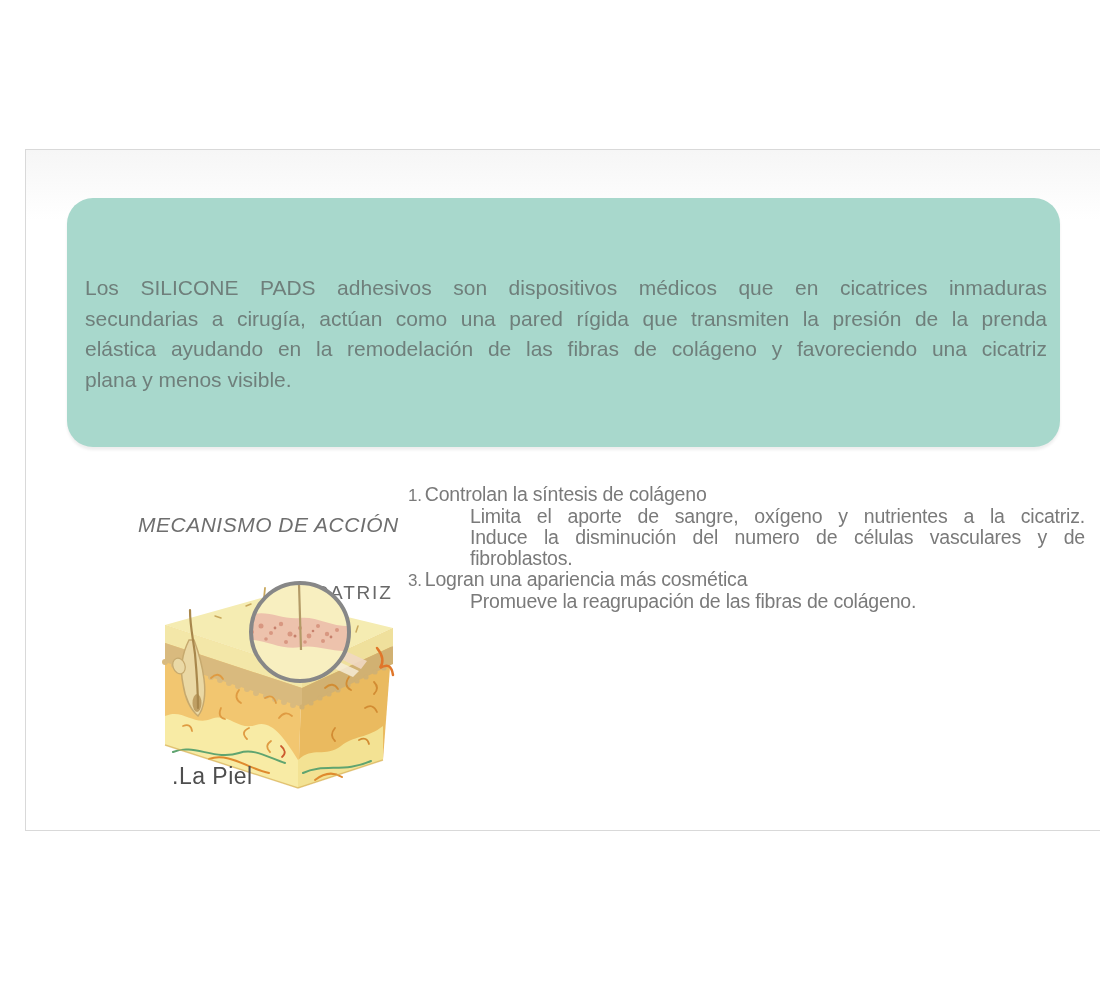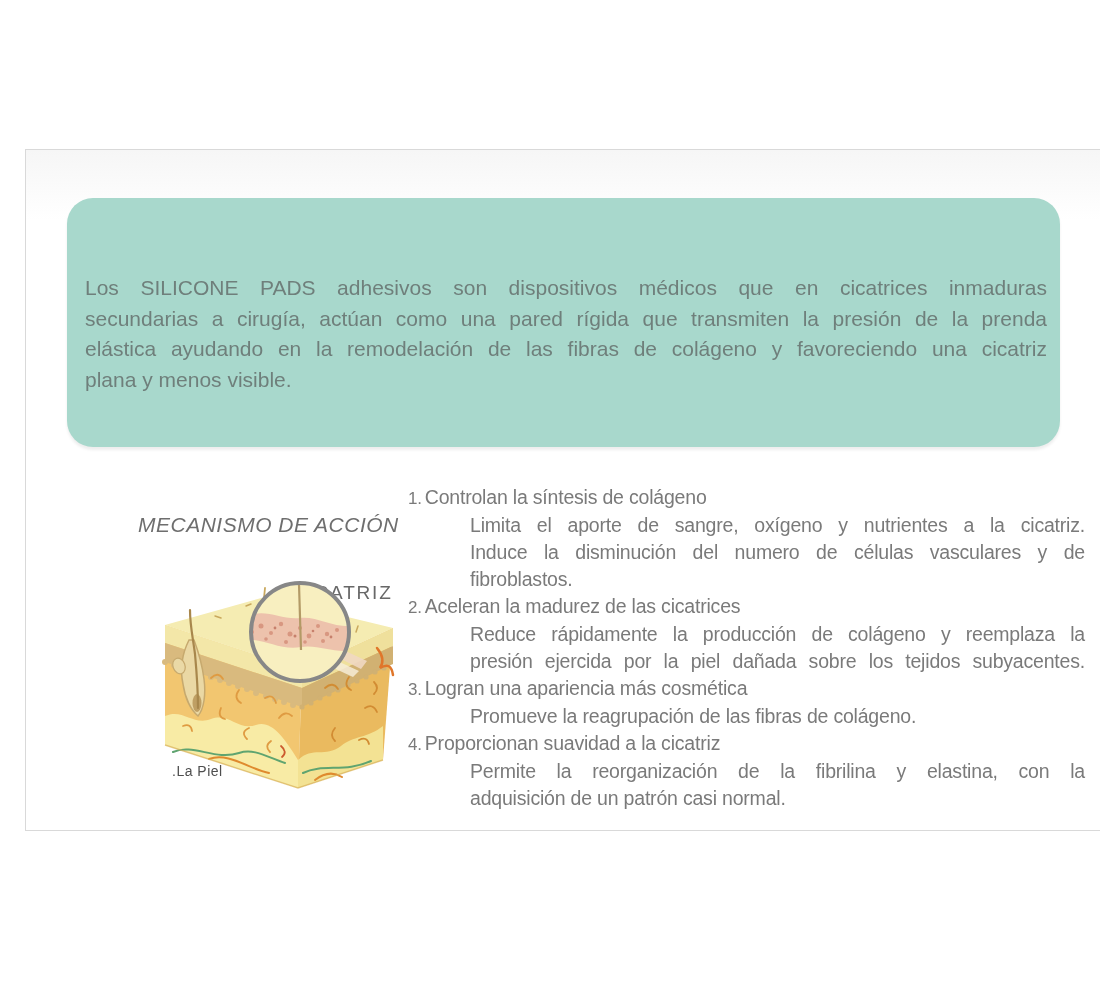--- a/index.html
+++ b/index.html
@@ -28,25 +28,25 @@
     position:absolute;left:118px;top:513px;
     font-size:21px;letter-spacing:0.5px;color:#6e6e6e;font-style:italic;
   }
   .cicatriz{
     position:absolute;left:272px;top:582px;
     font-size:19px;letter-spacing:1.8px;color:#686868;
   }
   .skin-svg{position:absolute;left:133px;top:576px;}
   .lapiel{
     position:absolute;left:152px;top:763px;
-    font-size:14px;letter-spacing:0.5px;color:#4e4e4e;
+    font-size:23px;letter-spacing:0.5px;color:#4e4e4e;
   }
   .list{
     position:absolute;left:388px;top:484px;width:677px;
-    font-size:19.5px;line-height:27px;color:#7a7a7a;letter-spacing:-0.2px;
+    font-size:19.5px;line-height:21px;color:#7a7a7a;letter-spacing:-0.2px;
   }
   .item-heading{text-align:left;}
   .item-heading .num{font-size:17px;}
   .item-heading .htxt{margin-left:3px;}
   .sub{padding-left:62px;}
 </style>
 </head>
 <body>
 
 <div class="canvas">
@@ -206,43 +206,25 @@
       <div class="item-heading">
         <span class="num">1.</span><span class="htxt">Controlan la síntesis de colágeno</span>
       </div>
       <div class="sub">
         <div class="line stretch">Limita el aporte de sangre, oxígeno y nutrientes a la cicatriz.</div>
         <div class="line stretch">Induce la disminución del numero de células vasculares y de</div>
         <div class="line noj">fibroblastos.</div>
       </div>
     </div>
 
-    <div class="item">
-      <div class="item-heading">
-        <span class="num">2.</span><span class="htxt">Aceleran la madurez de las cicatrices</span>
-      </div>
-      <div class="sub">
-        <div class="line stretch">Reduce rápidamente la producción de colágeno y reemplaza la</div>
-        <div class="line stretch">presión ejercida por la piel dañada sobre los tejidos subyacentes.</div>
-      </div>
-    </div>
 
     <div class="item">
       <div class="item-heading">
         <span class="num">3.</span><span class="htxt">Logran una apariencia más cosmética</span>
       </div>
       <div class="sub">
         <div class="line noj">Promueve la reagrupación de las fibras de colágeno.</div>
       </div>
     </div>
 
-    <div class="item">
-      <div class="item-heading">
-        <span class="num">4.</span><span class="htxt">Proporcionan suavidad a la cicatriz</span>
-      </div>
-      <div class="sub">
-        <div class="line stretch">Permite la reorganización de la fibrilina y elastina, con la</div>
-        <div class="line noj">adquisición de un patrón casi normal.</div>
-      </div>
-    </div>
 
   </div>
 </div>
 
 </body></html>

